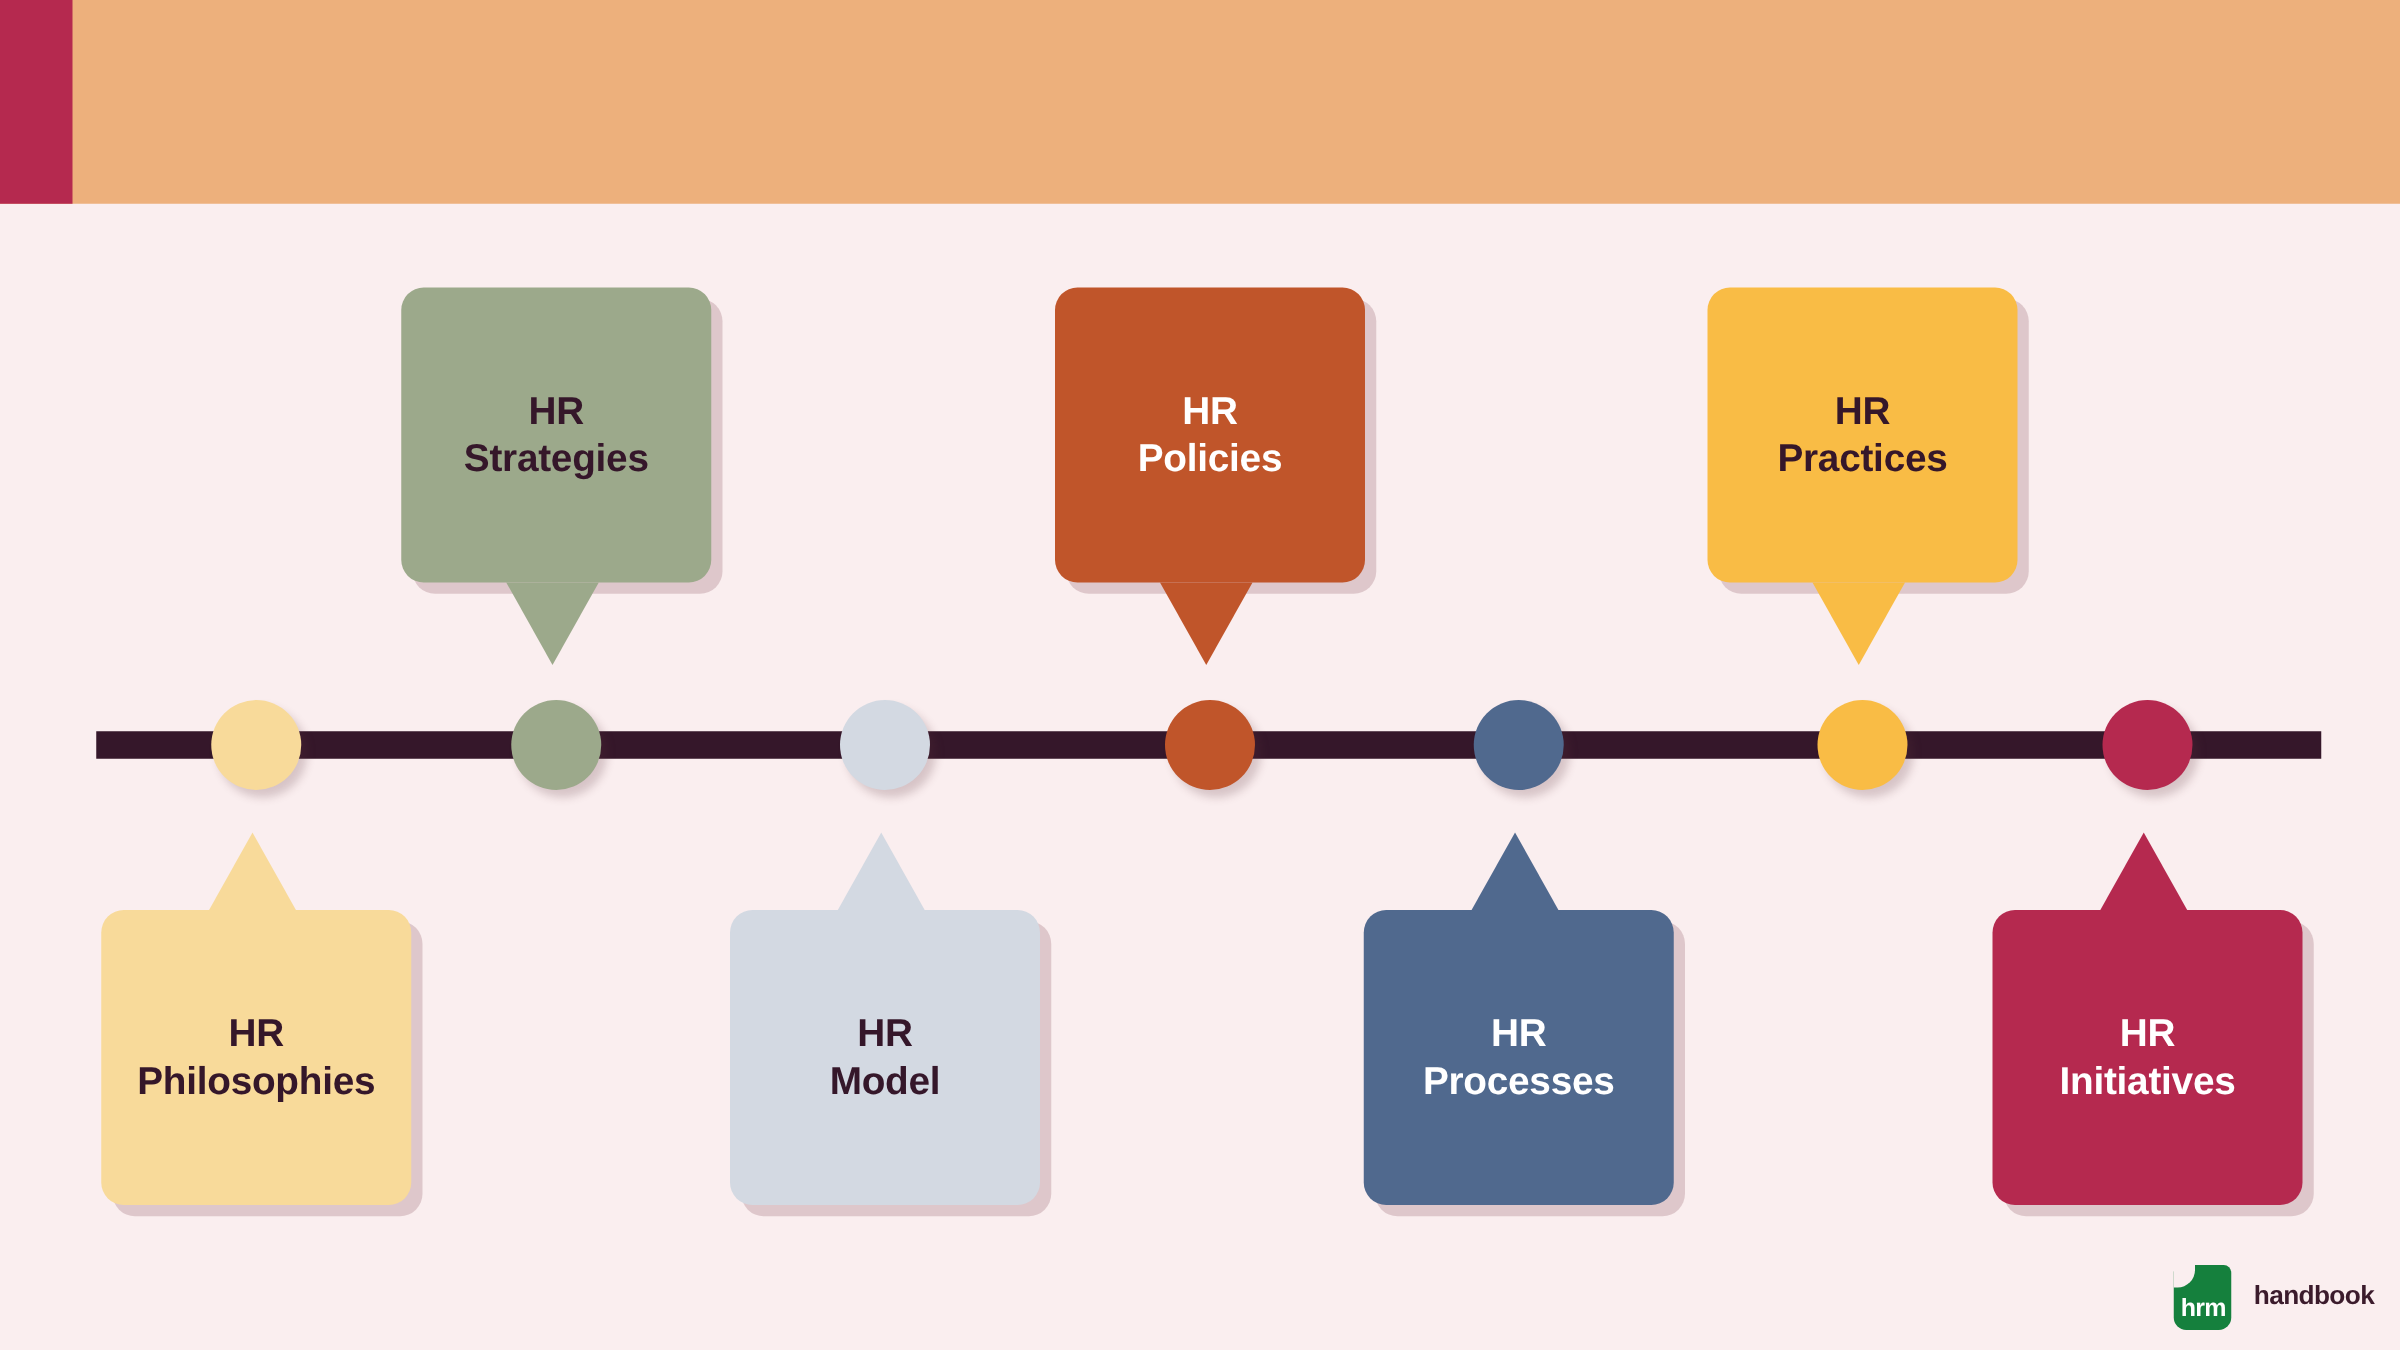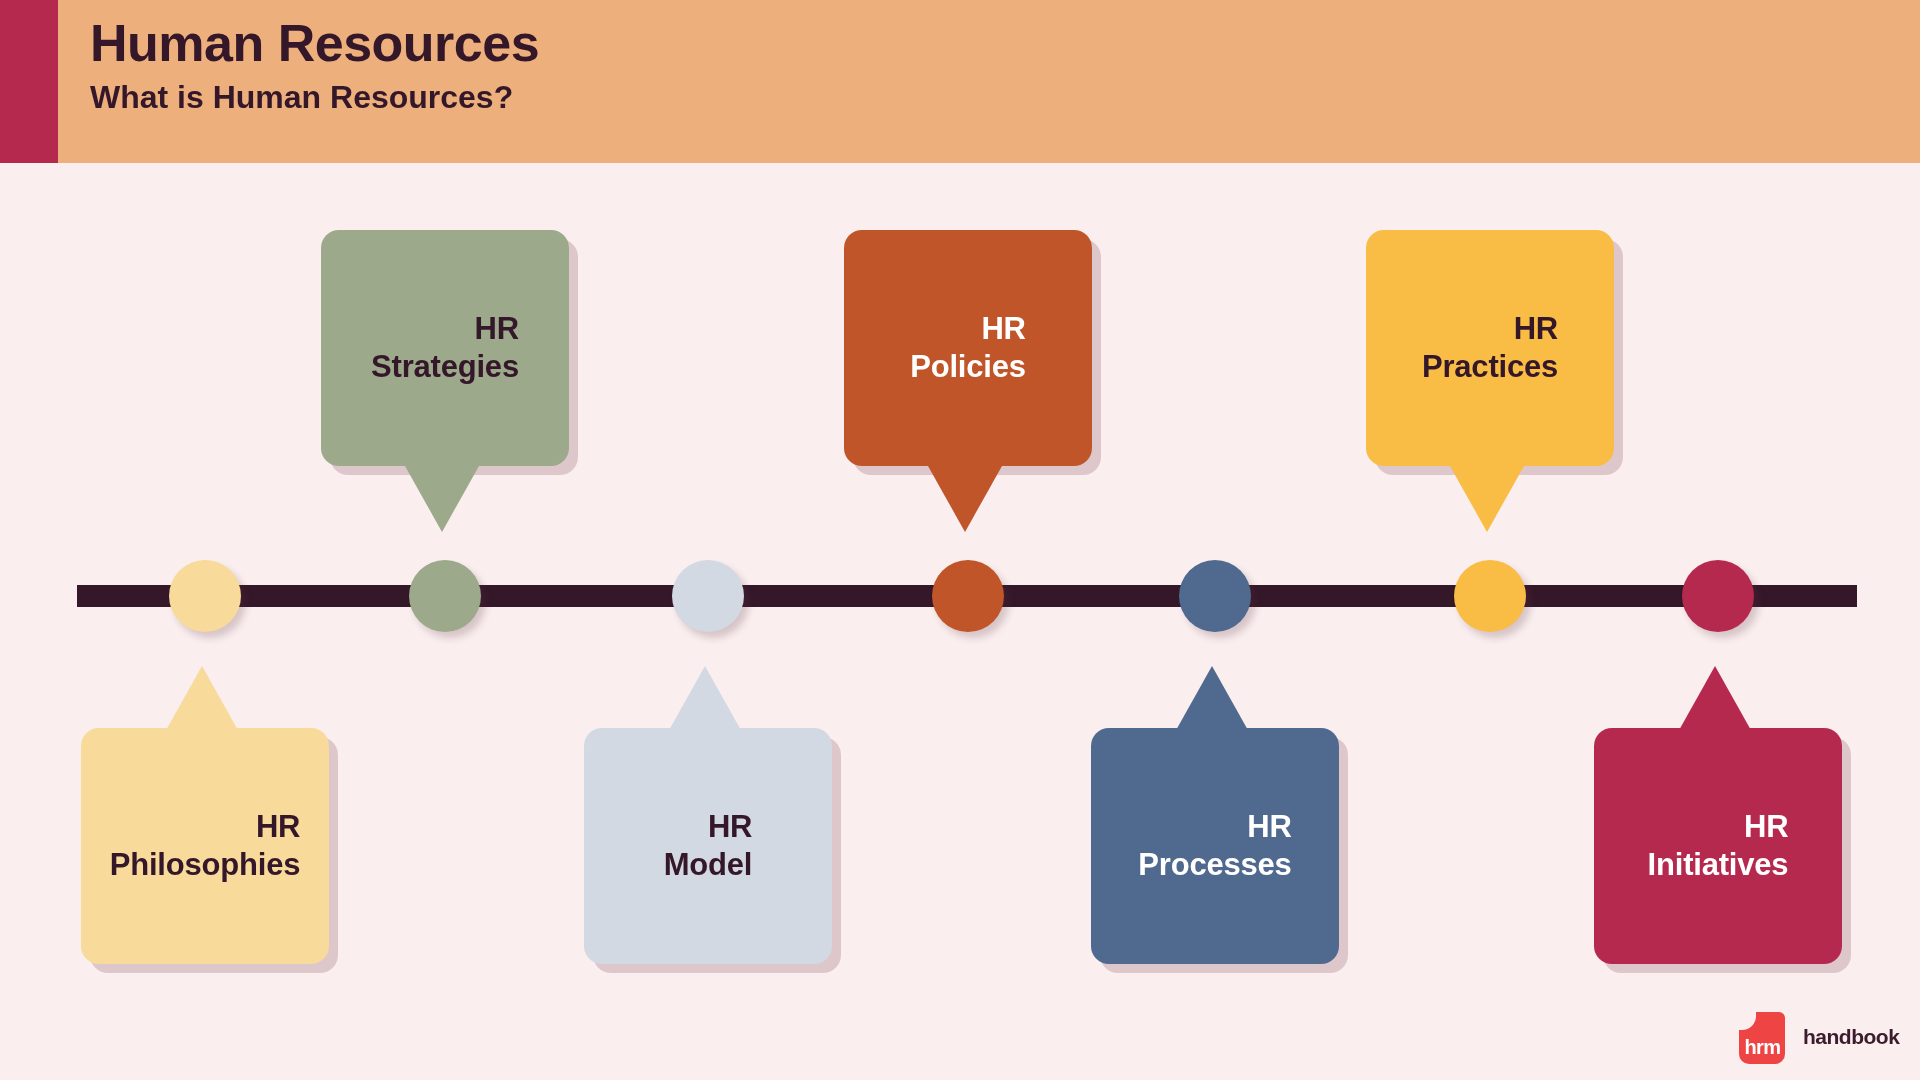--- a/index.html
+++ b/index.html
@@ -49,21 +49,20 @@
     border-radius:18px;
     display:flex; align-items:center; justify-content:center;
     text-align:center;
     box-shadow:9px 9px 0 rgba(150,100,110,0.28);
   }
   .callout-label {
     font-size:31px; font-weight:bold; line-height:1.22;
     letter-spacing:-0.2px;
     padding:0 8px;
     white-space:pre-line;
-    text-align:right;
   }
   .callout-tail {
     position:absolute; width:0; height:0;
     border-left:37px solid transparent;
     border-right:37px solid transparent;
   }
   
   .callout.top .callout-tail { top:236px; left:84px; }
   
   .callout.bottom .callout-box { top:62px; }
@@ -92,24 +91,20 @@
   #logo-word {
     color:#3B1B2C; font-size:21px; font-weight:bold;
     letter-spacing:-0.5px; margin-left:18px; padding-bottom:3px;
   }
 </style>
 </head>
 <body style="background: rgb(250, 238, 239);">
 
 <div id="header" style="background: rgb(237, 176, 124);">
   <div id="header-accent" style="background: rgb(181, 41, 79);"></div>
-  <div id="header-text">
-    <div id="page-title" style="color: rgb(53, 23, 42);">Human Resources</div>
-    <div id="page-subtitle" style="color: rgb(53, 23, 42);">What is Human Resources?</div>
-  </div>
 </div>
 
 <div id="timeline-bar" style="left: 77px; top: 585px; width: 1780px; height: 22px; background: rgb(53, 23, 42);"></div>
 <div id="timeline-nodes">
     <div class="timeline-node" style="left: 169px; top: 560px; width: 72px; height: 72px; background: rgb(248, 218, 154);"></div>
     <div class="timeline-node" style="left: 409px; top: 560px; width: 72px; height: 72px; background: rgb(156, 169, 139);"></div>
     <div class="timeline-node" style="left: 672px; top: 560px; width: 72px; height: 72px; background: rgb(211, 217, 226);"></div>
     <div class="timeline-node" style="left: 932px; top: 560px; width: 72px; height: 72px; background: rgb(192, 85, 42);"></div>
     <div class="timeline-node" style="left: 1179px; top: 560px; width: 72px; height: 72px; background: rgb(80, 105, 142);"></div>
     <div class="timeline-node" style="left: 1454px; top: 560px; width: 72px; height: 72px; background: rgb(249, 188, 69);"></div>
@@ -162,18 +157,18 @@
     <div class="callout bottom" style="width: 248px; height: 302px; left: 1594px; top: 666px;">
       <div class="callout-box" style="background: rgb(181, 41, 79);">
         <div class="callout-label" style="color: rgb(255, 255, 255);">HR
 Initiatives</div>
       </div>
       <div class="callout-tail" style="border-bottom: 66px solid rgb(181, 41, 79);"></div>
     </div>
   </div>
 
 <div id="logo">
-  <div id="logo-mark" style="background: #ef4444;">
+  <div id="logo-mark" style="background: #15803d;">
     <div id="logo-notch" style="background: rgb(250, 238, 239);"></div>
     <div id="logo-hrm" style="color: rgb(255, 255, 255);">hrm</div>
   </div>
   <div id="logo-word" style="color: rgb(59, 27, 44);">handbook</div>
 </div>
 
 </body></html>

